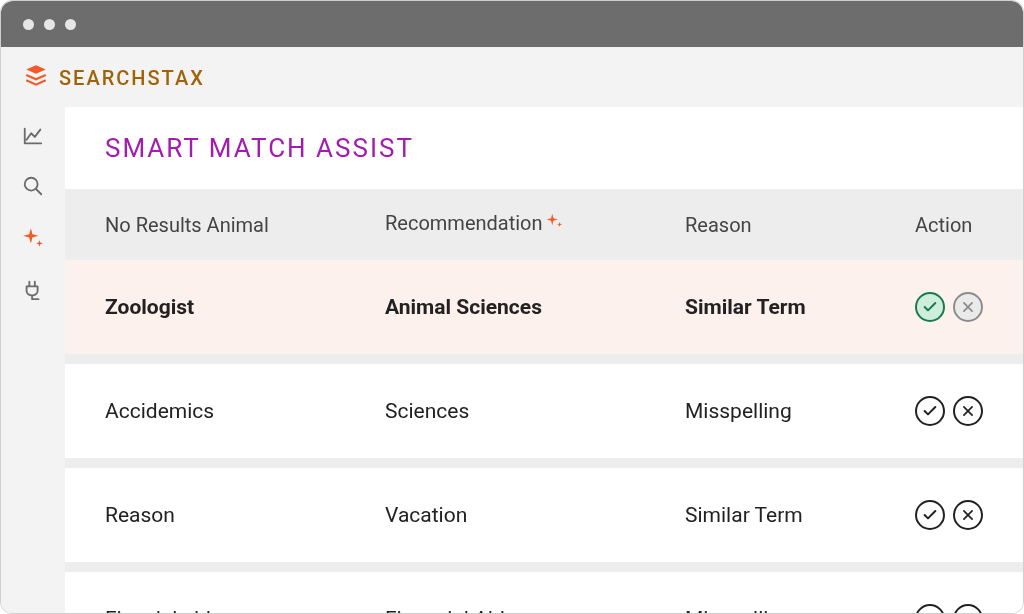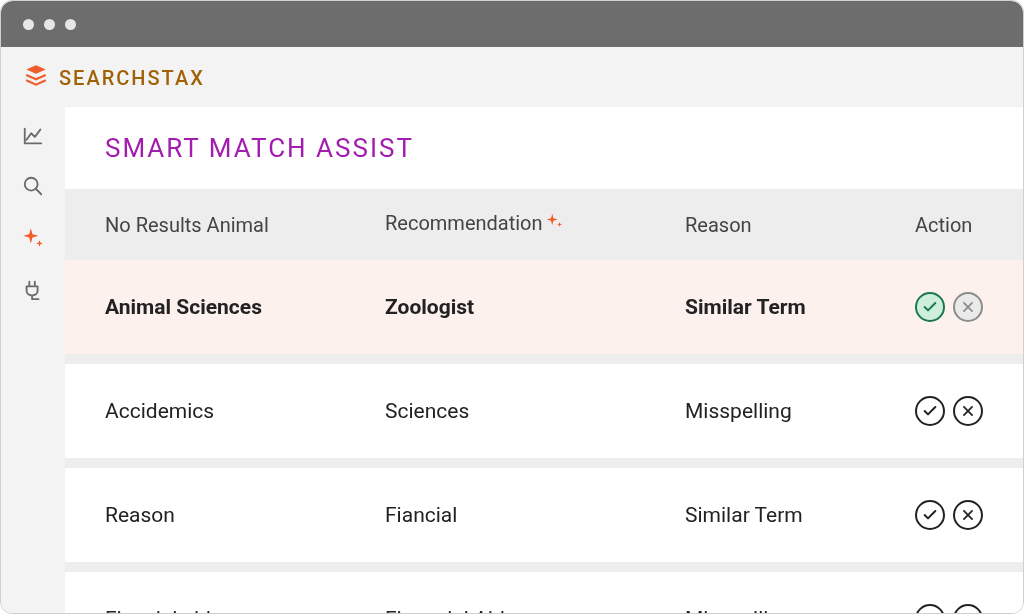--- a/index.html
+++ b/index.html
@@ -197,22 +197,22 @@
               <path d="M17 12 L17.7 14 L19.7 14.7 L17.7 15.4 L17 17.4 L16.3 15.4 L14.3 14.7 L16.3 14 Z" fill="#f15a29"></path>
             </svg>
           </span>
         </div>
         <div>Reason</div>
         <div class="th-action">Action</div>
       </div>
 
       <div id="rows">
           <div class="row highlight">
+            <div>Zoologist</div>
             <div>Animal Sciences</div>
-            <div>Zoologist</div>
             <div>Similar Term</div>
             <div class="actions">
               <div class="action-btn approve hl">
                 <svg width="16" height="16" viewBox="0 0 24 24" fill="none">
                   <path d="M4 12 L9 17 L20 6" stroke="#222" stroke-width="3" stroke-linecap="round" stroke-linejoin="round"></path>
                 </svg>
               </div>
               <div class="action-btn reject hl">
                 <svg width="14" height="14" viewBox="0 0 24 24" fill="none">
                   <path d="M5 5 L19 19 M19 5 L5 19" stroke="#222" stroke-width="3" stroke-linecap="round"></path>
@@ -232,21 +232,21 @@
               </div>
               <div class="action-btn reject">
                 <svg width="14" height="14" viewBox="0 0 24 24" fill="none">
                   <path d="M5 5 L19 19 M19 5 L5 19" stroke="#222" stroke-width="3" stroke-linecap="round"></path>
                 </svg>
               </div>
             </div>
           </div>
           <div class="row">
             <div>Reason</div>
-            <div>Fiancial</div>
+            <div>Vacation</div>
             <div>Similar Term</div>
             <div class="actions">
               <div class="action-btn approve">
                 <svg width="16" height="16" viewBox="0 0 24 24" fill="none">
                   <path d="M4 12 L9 17 L20 6" stroke="#222" stroke-width="3" stroke-linecap="round" stroke-linejoin="round"></path>
                 </svg>
               </div>
               <div class="action-btn reject">
                 <svg width="14" height="14" viewBox="0 0 24 24" fill="none">
                   <path d="M5 5 L19 19 M19 5 L5 19" stroke="#222" stroke-width="3" stroke-linecap="round"></path>

